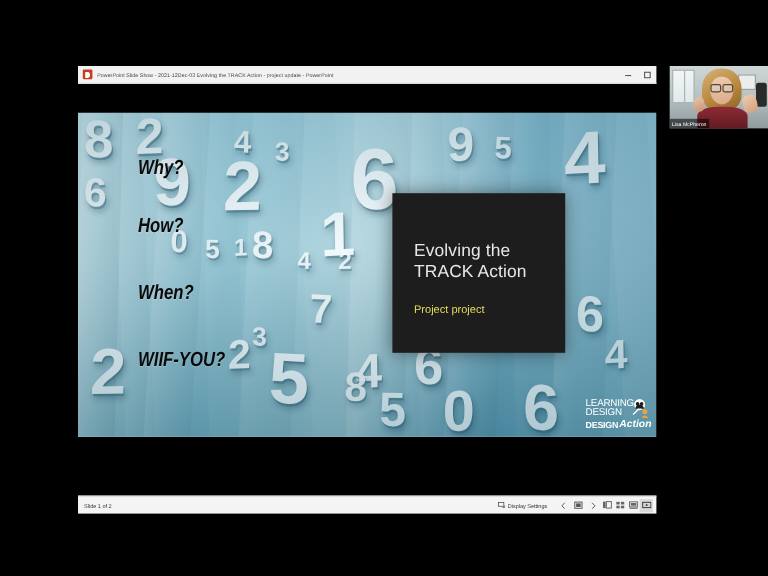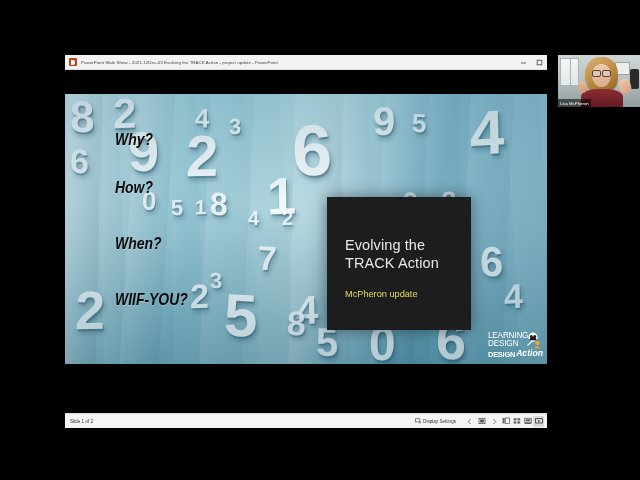--- a/index.html
+++ b/index.html
@@ -42,21 +42,21 @@
         background:radial-gradient(130% 95% at 42% 42%,rgba(255,255,255,.16),rgba(26,86,110,.34) 78%);}
 
   
   .qword{position:absolute;color:#0a0a0a;font-weight:700;font-style:italic;
          font-family:"Liberation Sans Narrow","Liberation Sans",sans-serif;
          transform:scaleX(.82);transform-origin:left center;white-space:nowrap;
          text-shadow:0 1px 0 rgba(255,255,255,.22);}
 
   
   #title-card{position:absolute;left:262px;top:67px;width:144px;height:133px;background:#1d1d1d;
-              box-shadow:0 0 14px rgba(0,0,0,.45);margin-top:36px;}
+              box-shadow:0 0 14px rgba(0,0,0,.45);}
   #card-title{position:absolute;left:18px;top:40px;width:122px;color:#e8e8e8;font-size:14.5px;
               line-height:1.22;font-weight:400;letter-spacing:.1px;}
   #card-sub{position:absolute;left:18px;top:92px;color:#e8dc5a;font-size:9.2px;font-weight:400;}
 
   
   #logo{position:absolute;right:3px;bottom:2px;width:56px;height:30px;color:#fff;}
   #logo .l1,#logo .l2{font-weight:400;letter-spacing:-.2px;line-height:1;}
   #logo .l1{font-size:8.2px;}
   #logo .l2{font-size:8.2px;}
   #logo .l3{font-size:7.4px;font-weight:700;letter-spacing:-.2px;line-height:1;}
@@ -179,21 +179,21 @@
           <div id="veil"></div>
         </div>
 
         <div class="qword" style="left:50px;top:36px;font-size:17px;">Why?</div>
         <div class="qword" style="left:50px;top:84px;font-size:17px;">How?</div>
         <div class="qword" style="left:50px;top:140px;font-size:17px;">When?</div>
         <div class="qword" style="left:50px;top:196px;font-size:17px;">WIIF-YOU?</div>
 
         <div id="title-card">
           <div id="card-title">Evolving the TRACK Action</div>
-          <div id="card-sub">McPheron update</div>
+          <div id="card-sub">Project project</div>
         </div>
 
         <div id="logo">
           <div id="logo-mark">
             <svg width="17" height="17" viewBox="0 0 17 17">
               <circle cx="7" cy="5.2" r="4.6" fill="#fff"></circle>
               <circle cx="5.3" cy="4.6" r="1.5" fill="#1d1d1d"></circle>
               <circle cx="8.7" cy="4.6" r="1.5" fill="#1d1d1d"></circle>
               <path d="M3.4 8.6a3.6 3.6 0 0 1 7.2 0z" fill="#1d1d1d"></path>
               <circle cx="11.4" cy="11.2" r="2.1" fill="#f0a03c"></circle>

